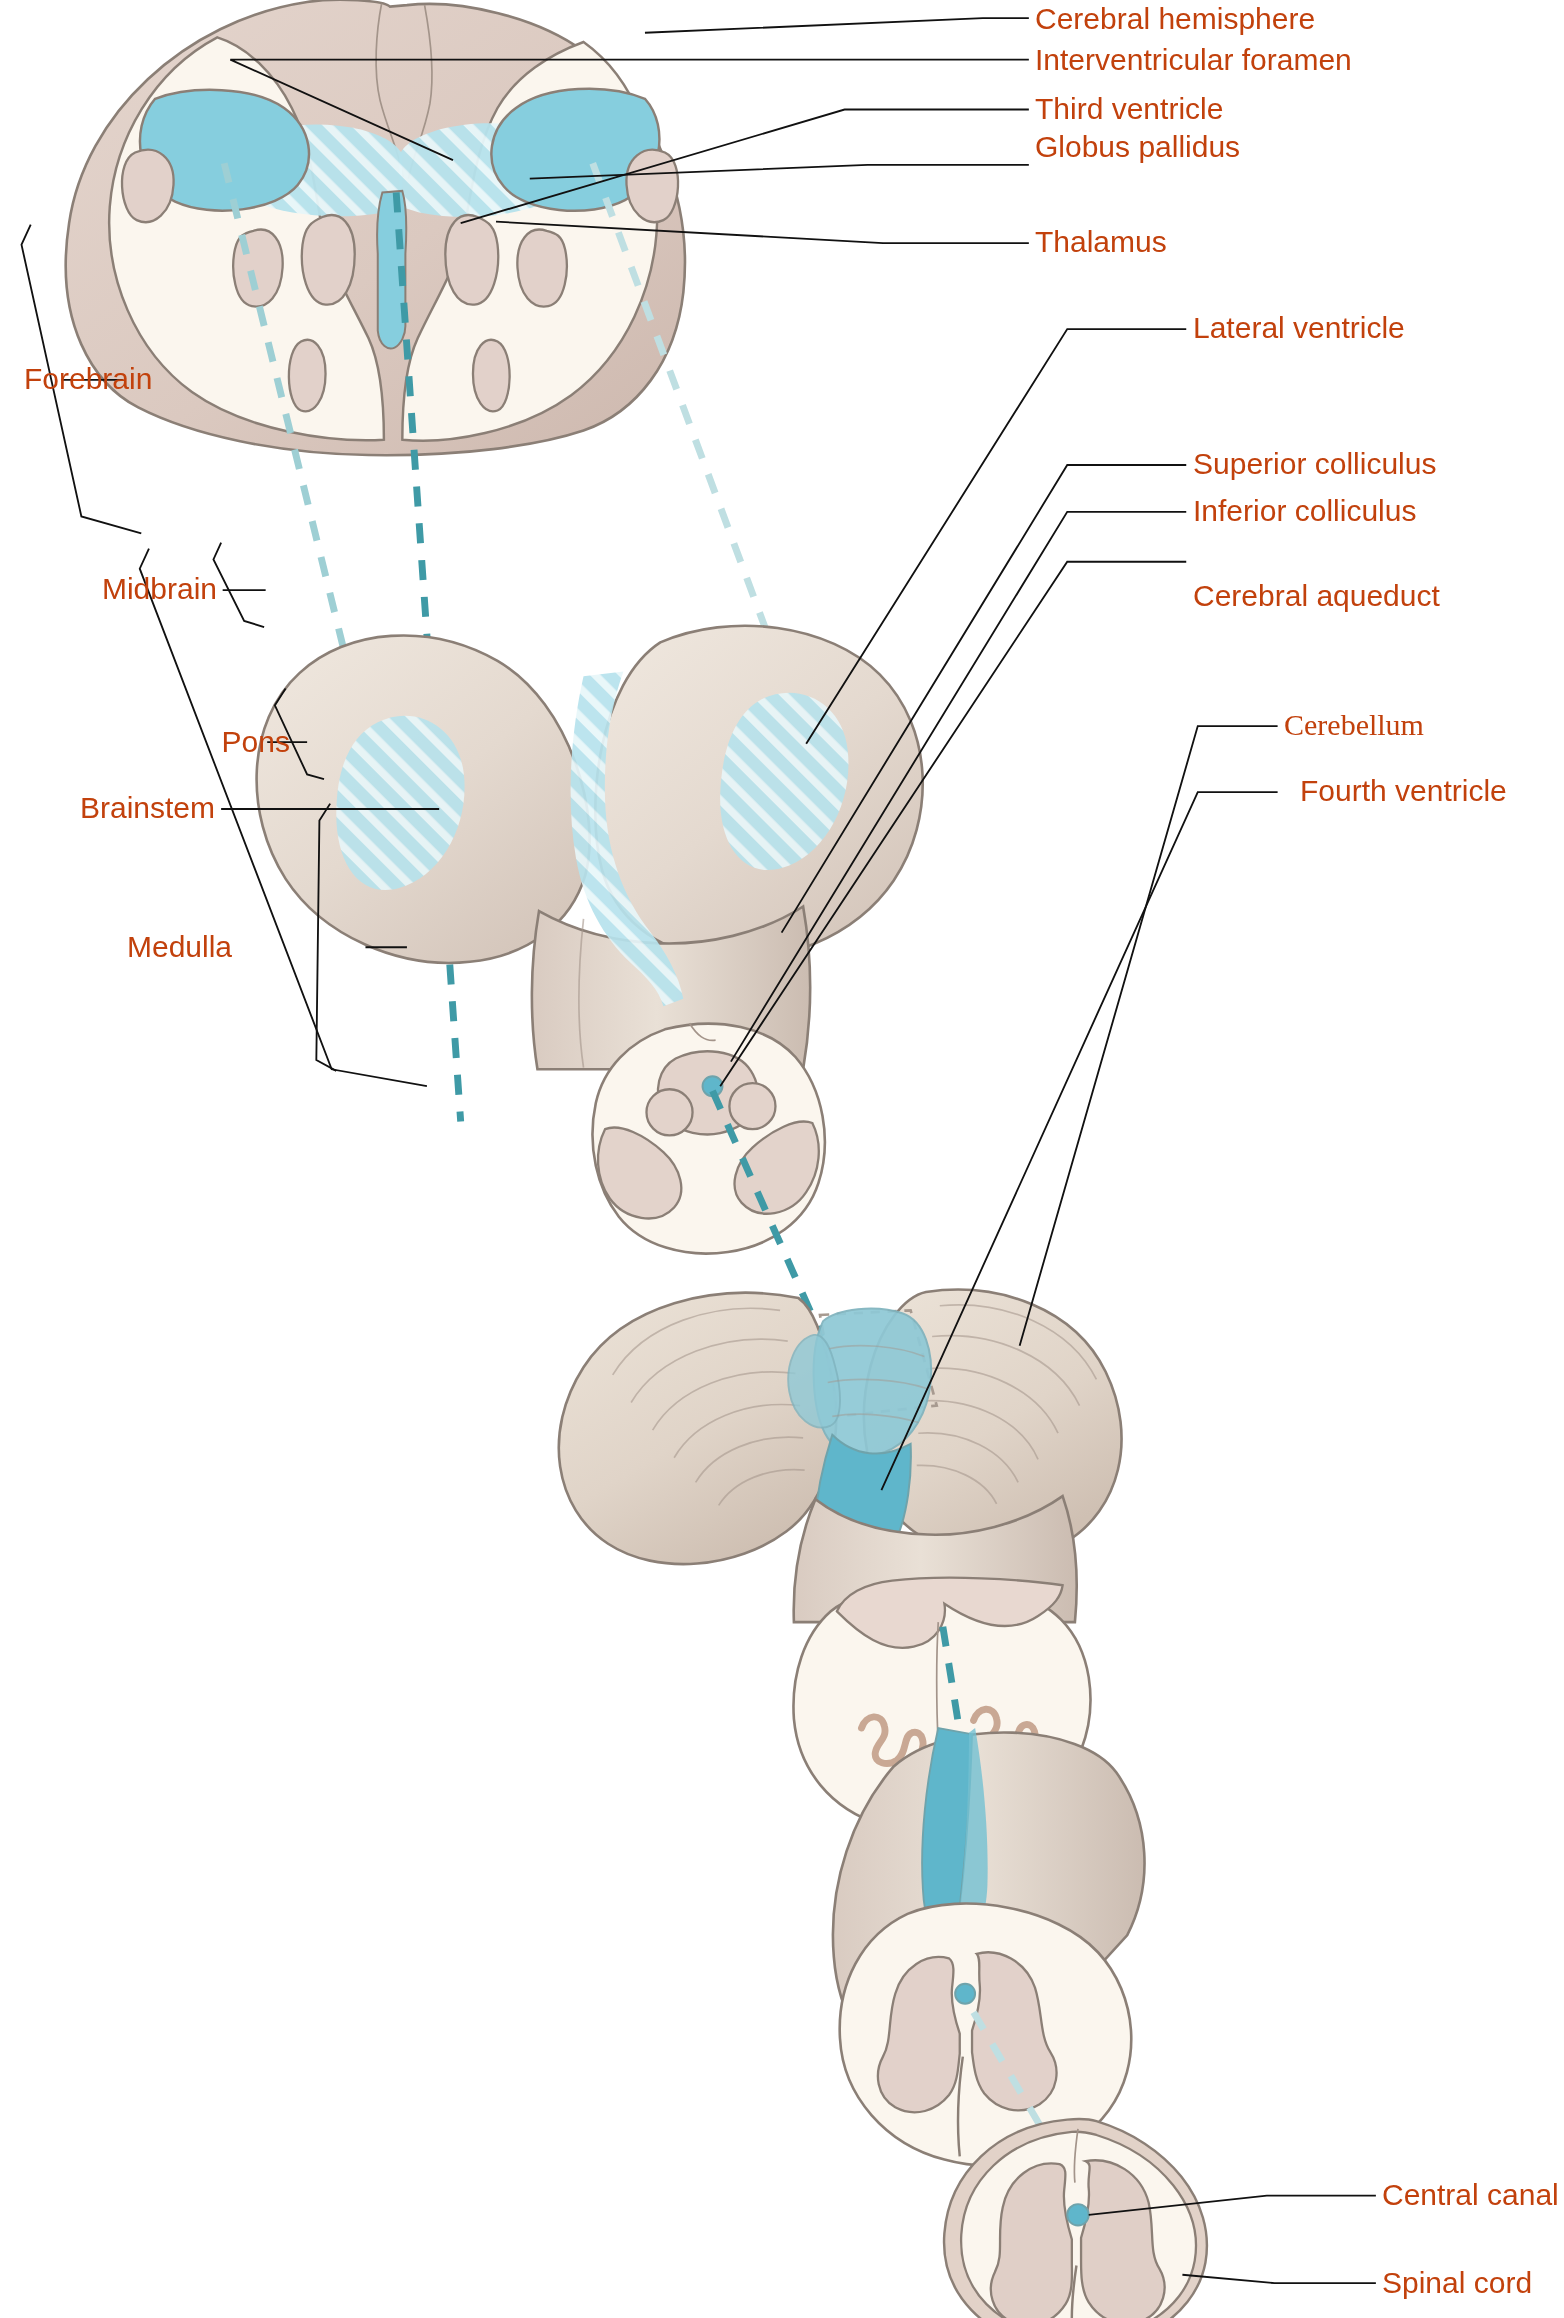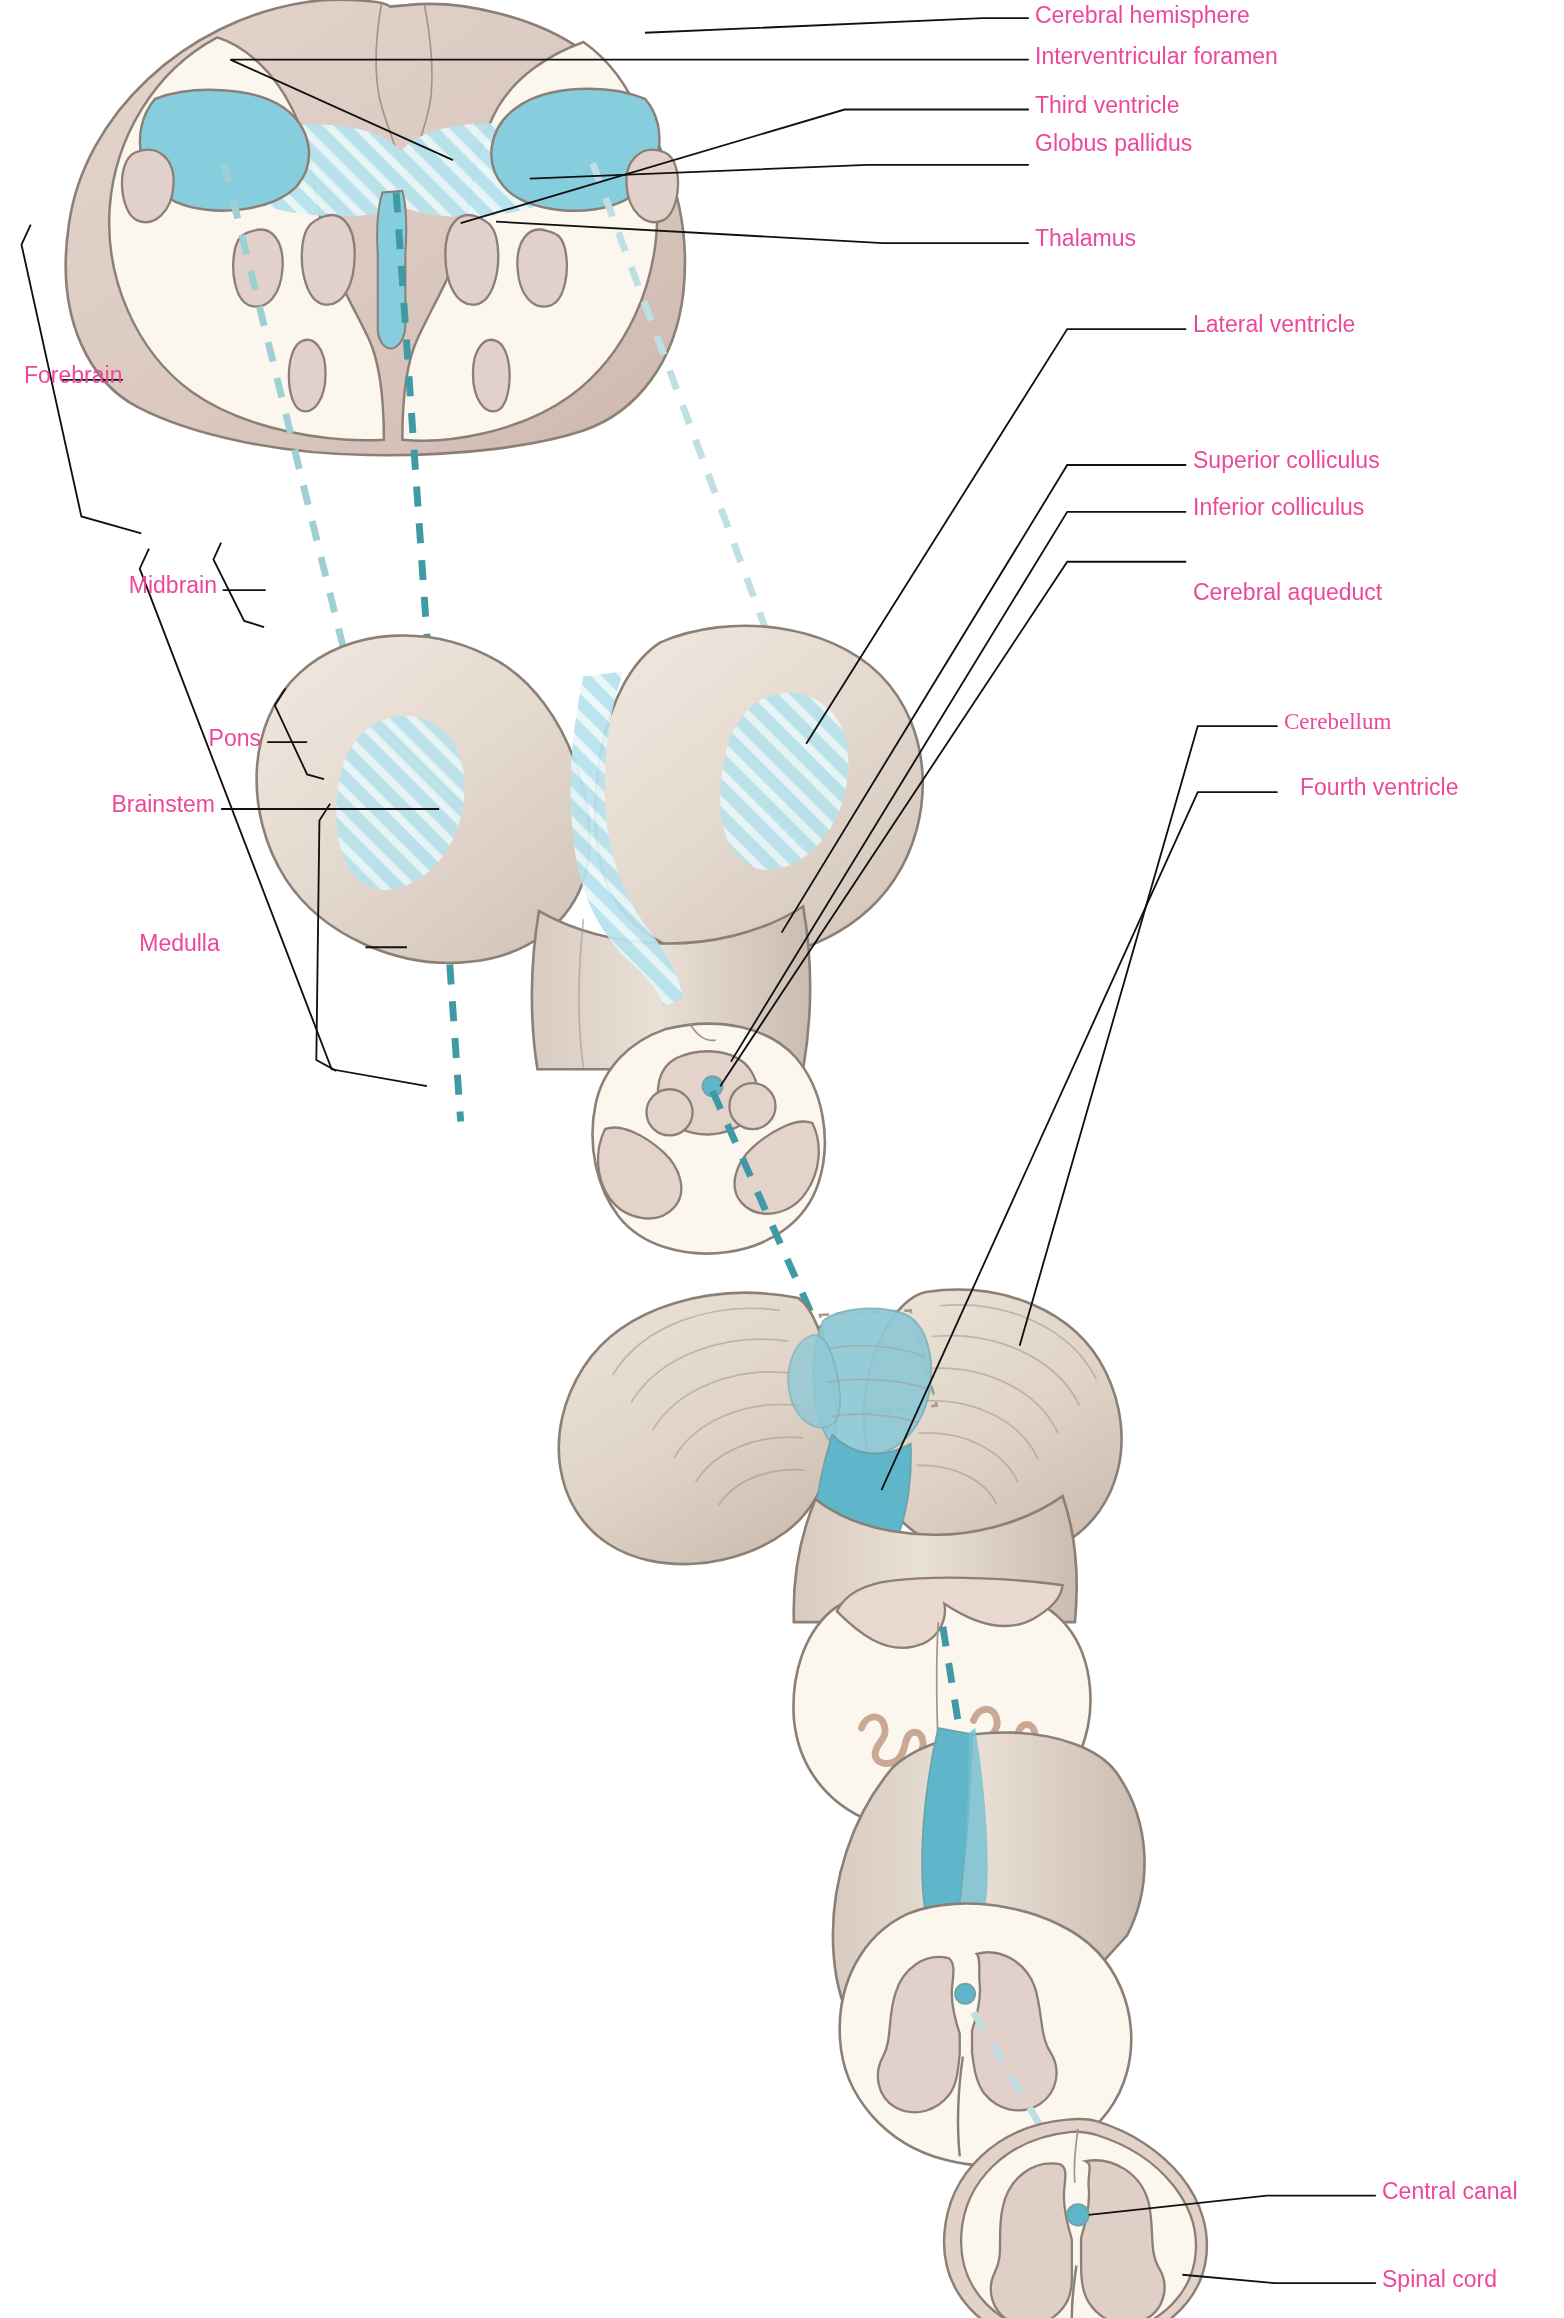--- a/index.html
+++ b/index.html
@@ -7,22 +7,22 @@
   body{
     font-family:"Liberation Sans", sans-serif;
     width:1564px;height:2319px;
     position:relative;overflow:hidden;
   }
   #stage{position:absolute;left:0;top:0;width:1564px;height:2319px;}
   svg#figure{position:absolute;left:0;top:0;width:1564px;height:2319px;display:block;}
   .lbl{
     position:absolute;
     font-family:"Liberation Sans", sans-serif;
-    font-size:23px;
-    color:#ec4899;
+    font-size:30px;
+    color:#c2410c;
     white-space:nowrap;
     line-height:1;
   }
   .lbl.right{text-align:left;}
   .lbl.left{text-align:right;}
   .leader{stroke:#111111;stroke-width:2.4;fill:none;stroke-linecap:butt;stroke-linejoin:miter;}
   .bracket{stroke:#111111;stroke-width:2.4;fill:none;stroke-linejoin:miter;stroke-linecap:butt;}
   .dashline{stroke:#3f9aa6;stroke-width:9;fill:none;stroke-dasharray:26 22;stroke-linecap:butt;}
   .dashline.faint{stroke:#9ecfd4;}
   .dashline.pale{stroke:#bfdfe2;}
@@ -437,19 +437,19 @@
       <div class="lbl right" style="top: 496px; left: 1193px;">Inferior colliculus</div>
       <div class="lbl right" style="top: 546px; left: 1193px; margin-top: 35px;">Cerebral aqueduct</div>
       <div class="lbl right" style="top: 710px; left: 1284px; font-family: Liberation Serif, serif;">Cerebellum</div>
       <div class="lbl right" style="top: 776px; left: 1284px; margin-left: 16px;">Fourth ventricle</div>
       <div class="lbl right" style="top: 2180px; left: 1382px;">Central canal</div>
       <div class="lbl right" style="top: 2268px; left: 1382px;">Spinal cord</div>
     </div>
 <div id="labels-left">
       <div class="lbl left" style="top: 364px; left: 0px; width: 55px; text-align: right; padding-left: 24px;">Forebrain</div>
       <div class="lbl left" style="top: 574px; left: 0px; width: 217px; text-align: right;">Midbrain</div>
-      <div class="lbl left" style="top: 727px; left: 0px; width: 261px; text-align: right;">Pons</div>
+      <div class="lbl left" style="top: 727px; left: 0px; width: 261px; text-align: right; padding-left: 29px;">Pons</div>
       <div class="lbl left" style="top: 793px; left: 0px; width: 215px; text-align: right;">Brainstem</div>
       <div class="lbl left" style="top: 932px; left: 0px; width: 359px; text-align: center;">Medulla</div>
     </div>
 
 </div>
 
 
 </body></html>

